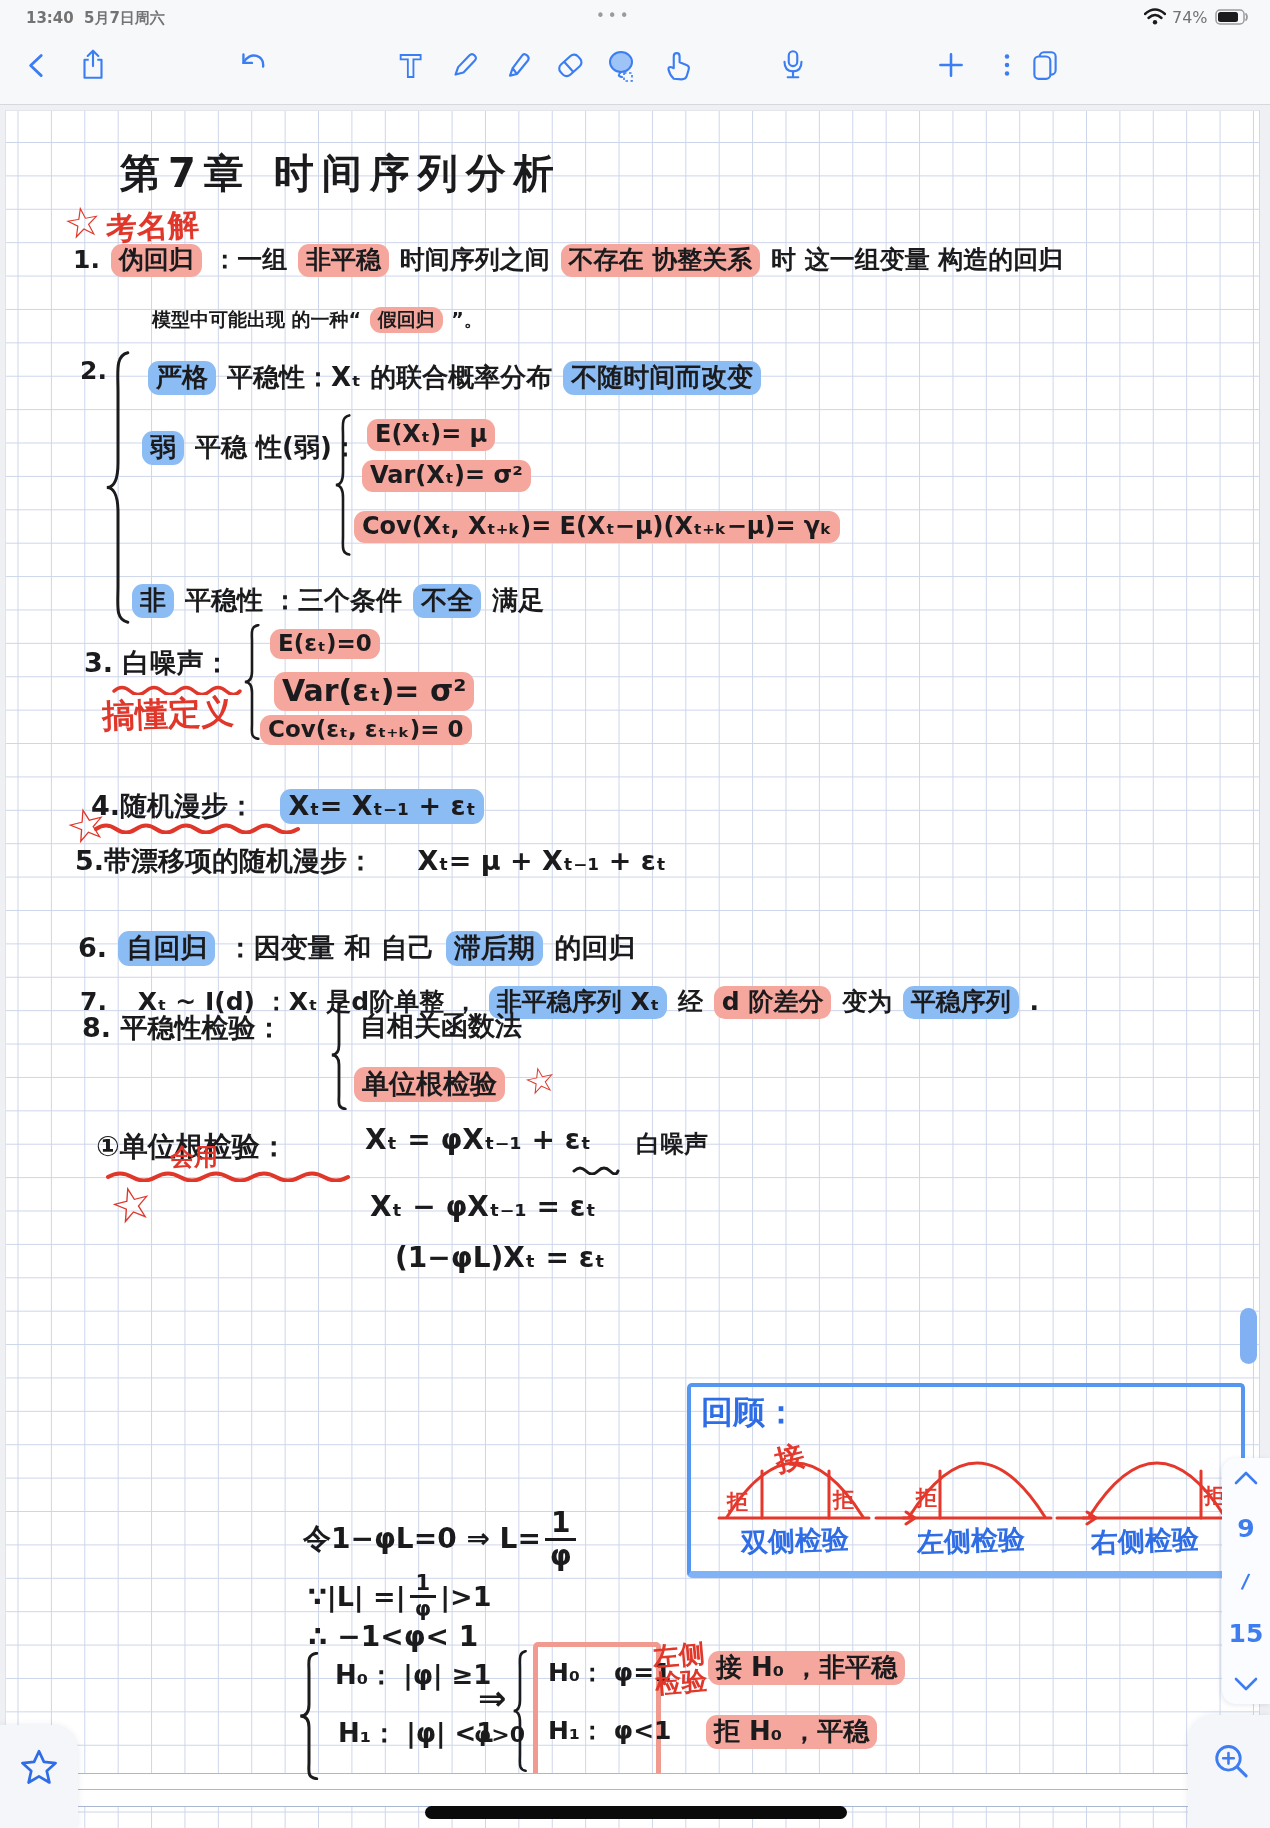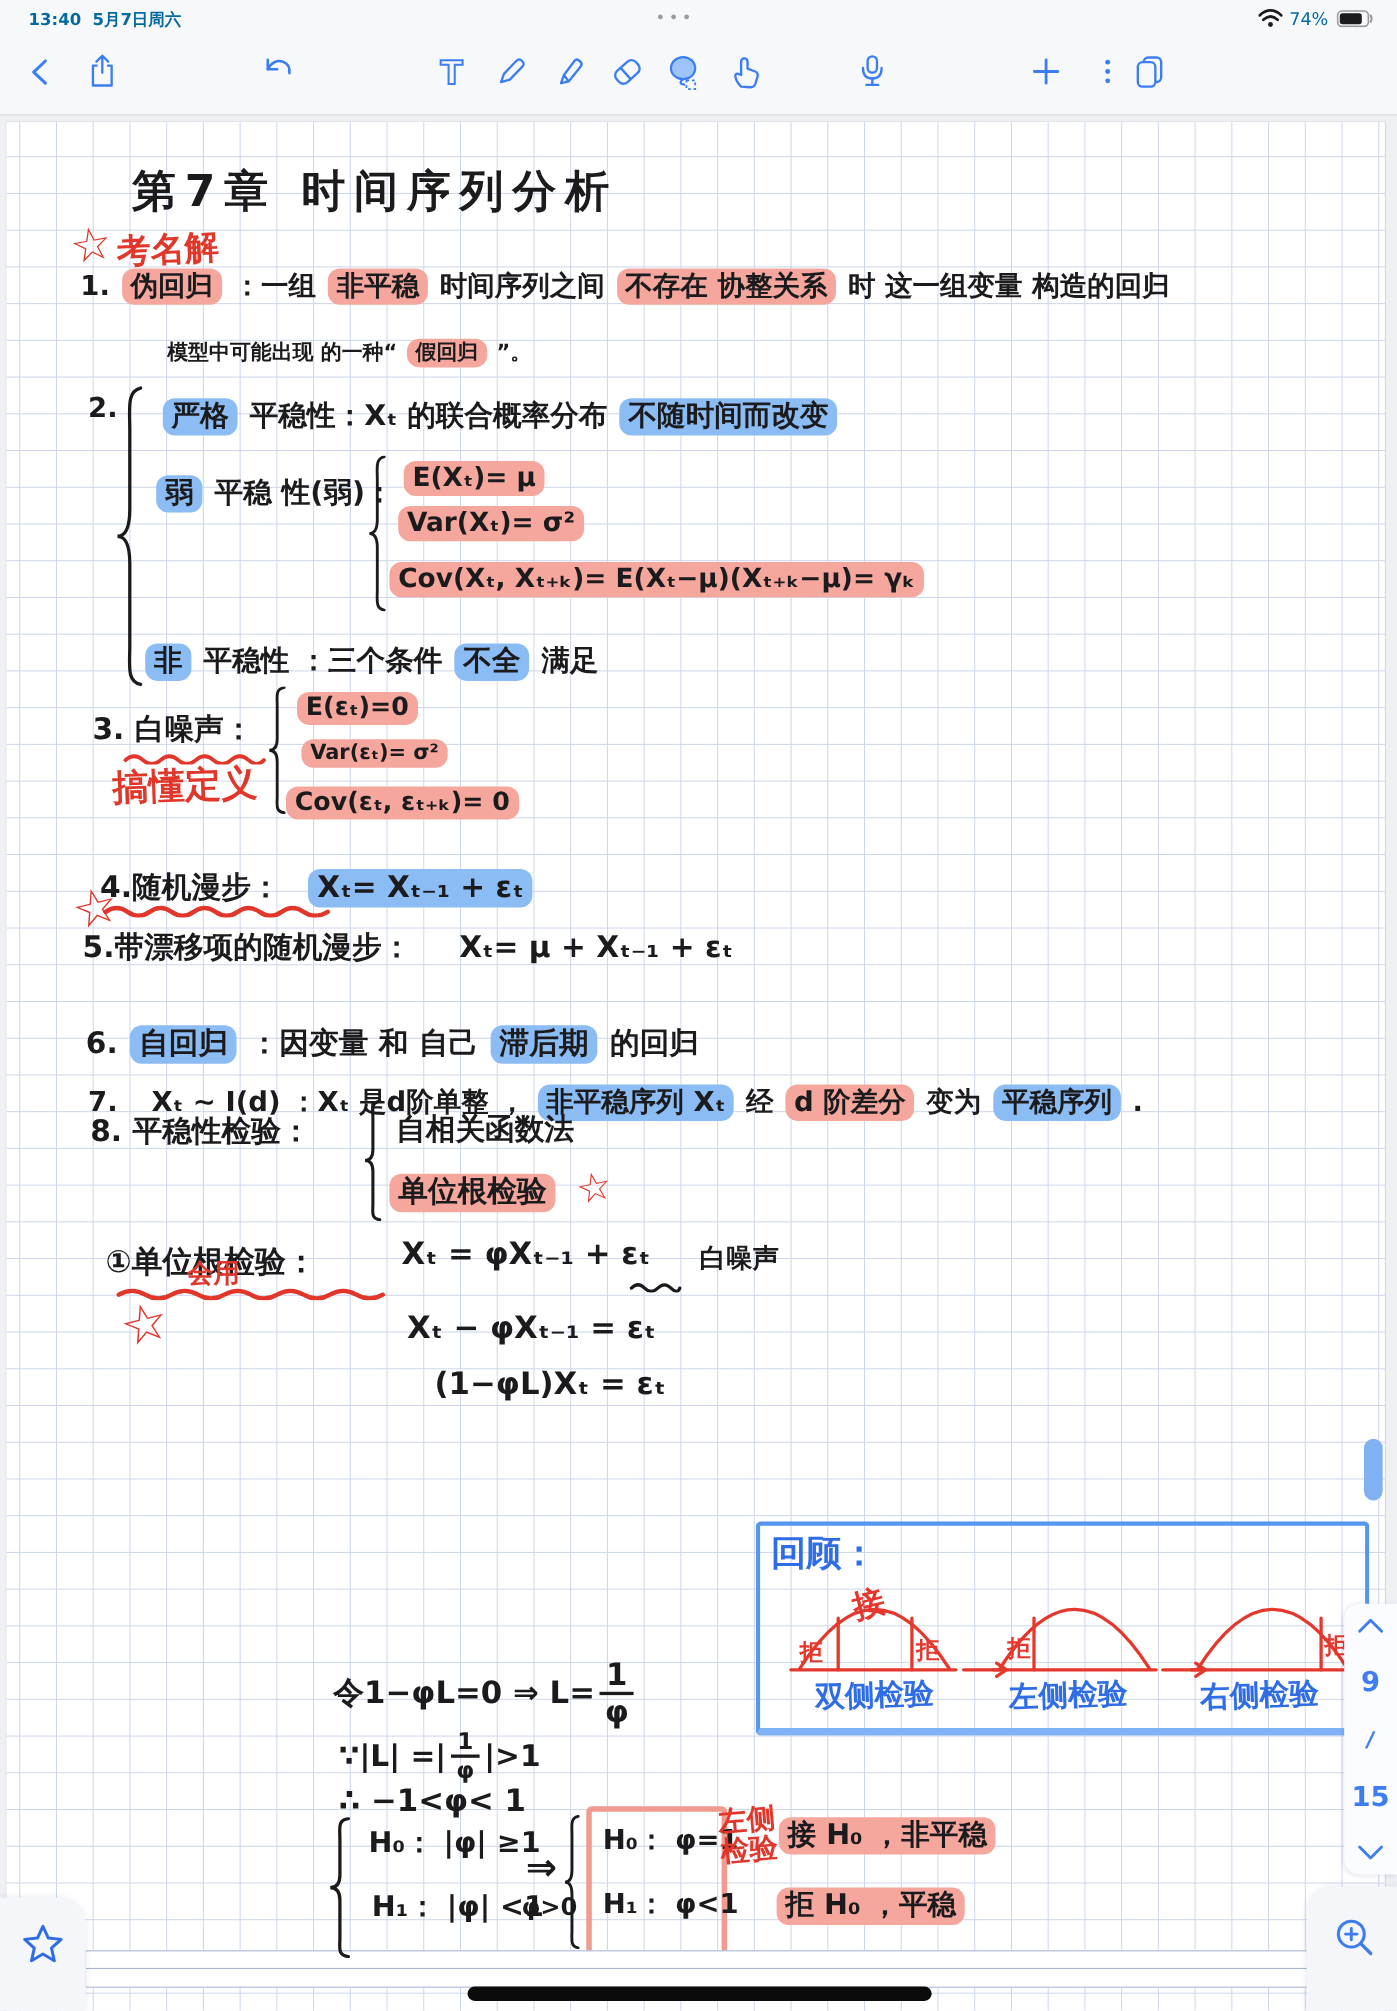--- a/index.html
+++ b/index.html
@@ -2,21 +2,21 @@
 <html><head>
 <meta charset="utf-8">
 <style>
   html,body{margin:0;padding:0;}
   body{width:1270px;height:1828px;position:relative;overflow:hidden;background:#eef0f4;
        font-family:"DejaVu Sans",sans-serif;color:#1b1b1d;}
   svg{display:block;}
   
   .chrome{position:absolute;left:0;top:0;width:1270px;height:104px;background:#f7f8fa;
           border-bottom:1px solid #d6d8dd;z-index:30;}
-  .sb-text{position:absolute;font-size:15px;color:#0369a1;}
+  .sb-text{position:absolute;font-size:15px;color:#737373;}
   .sb-dots{position:absolute;color:#9a9aa0;font-size:15px;letter-spacing:3px;}
   .tool{position:absolute;top:48px;width:34px;height:34px;cursor:pointer;}
   
   .page{position:absolute;left:5px;top:110px;width:1253px;height:1718px;background:#ffffff;
         border-left:1px solid #dfe2e9;border-right:1px solid #d5d9e2;border-top:1px solid #e3e5ea;
         background-image:linear-gradient(to right,#ccd5ea 1.2px,transparent 1.2px),
                          linear-gradient(to bottom,#ccd5ea 1.2px,transparent 1.2px);
         background-size:33.4px 33.4px;background-position:11.5px 31px;z-index:1;}
   
   .line{position:absolute;white-space:nowrap;font-weight:bold;z-index:5;}
@@ -182,21 +182,21 @@
 
   <div class="line ink" style="left:84px;top:645px;font-size:27px;">3. 白噪声：</div>
   <svg class="wavy" style="left:112px;top:683px;width:130px;height:12px;" viewBox="0 0 130 12">
     <path d="M2 8 Q10 1 18 8 T34 8 T50 8 T66 8 T82 8 T98 8 T114 8 T128 8" stroke="#e0372a" stroke-width="3.5" fill="none" stroke-linecap="round"></path>
   </svg>
   <div class="line rp" style="left:102px;top:692px;font-size:33px;transform:rotate(-2deg);">搞懂定义</div>
   <svg class="brace" style="left:243px;top:624px;width:18px;height:116px;" viewBox="0 0 20 100" preserveAspectRatio="none">
     <path d="M17 1 C8 2 10 8 10 15 L10 41 C10 48 6 50 2 50 C6 50 10 52 10 59 L10 86 C10 93 8 98 17 99" stroke="#1b1b1d" stroke-width="2.6" fill="none" vector-effect="non-scaling-stroke" stroke-linecap="round"></path>
   </svg>
   <div class="line ink" style="left:268px;top:630px;font-size:23px;"><span class="hlp">E(εₜ)=0</span></div>
-  <div class="line ink" style="left:272px;top:673px;font-size:19px;"><span class="hlp">Var(εₜ)= σ²</span></div>
+  <div class="line ink" style="left:272px;top:673px;font-size:30px;"><span class="hlp">Var(εₜ)= σ²</span></div>
   <div class="line ink" style="left:258px;top:716px;font-size:23px;"><span class="hlp">Cov(εₜ, εₜ₊ₖ)=  0</span></div>
 
   <div class="line ink" style="left:75px;top:788px;font-size:27px;margin-left:16px;">
     <span class="seg">4.随机漫步：</span>
     <span class="hlb" style="margin-left:16px;">Xₜ= Xₜ₋₁ + εₜ</span>
   </div>
   <div class="star rp" style="left:66px;top:798px;font-size:46px;transform:rotate(-14deg);">☆</div>
   <svg class="wavy" style="left:92px;top:820px;width:215px;height:14px;" viewBox="0 0 215 14">
     <path d="M4 9 Q14 2 24 9 T44 9 T64 9 T84 9 T104 9 T124 9 T144 9 T164 9 T184 9 T206 9" stroke="#e0372a" stroke-width="4" fill="none" stroke-linecap="round"></path>
   </svg>

